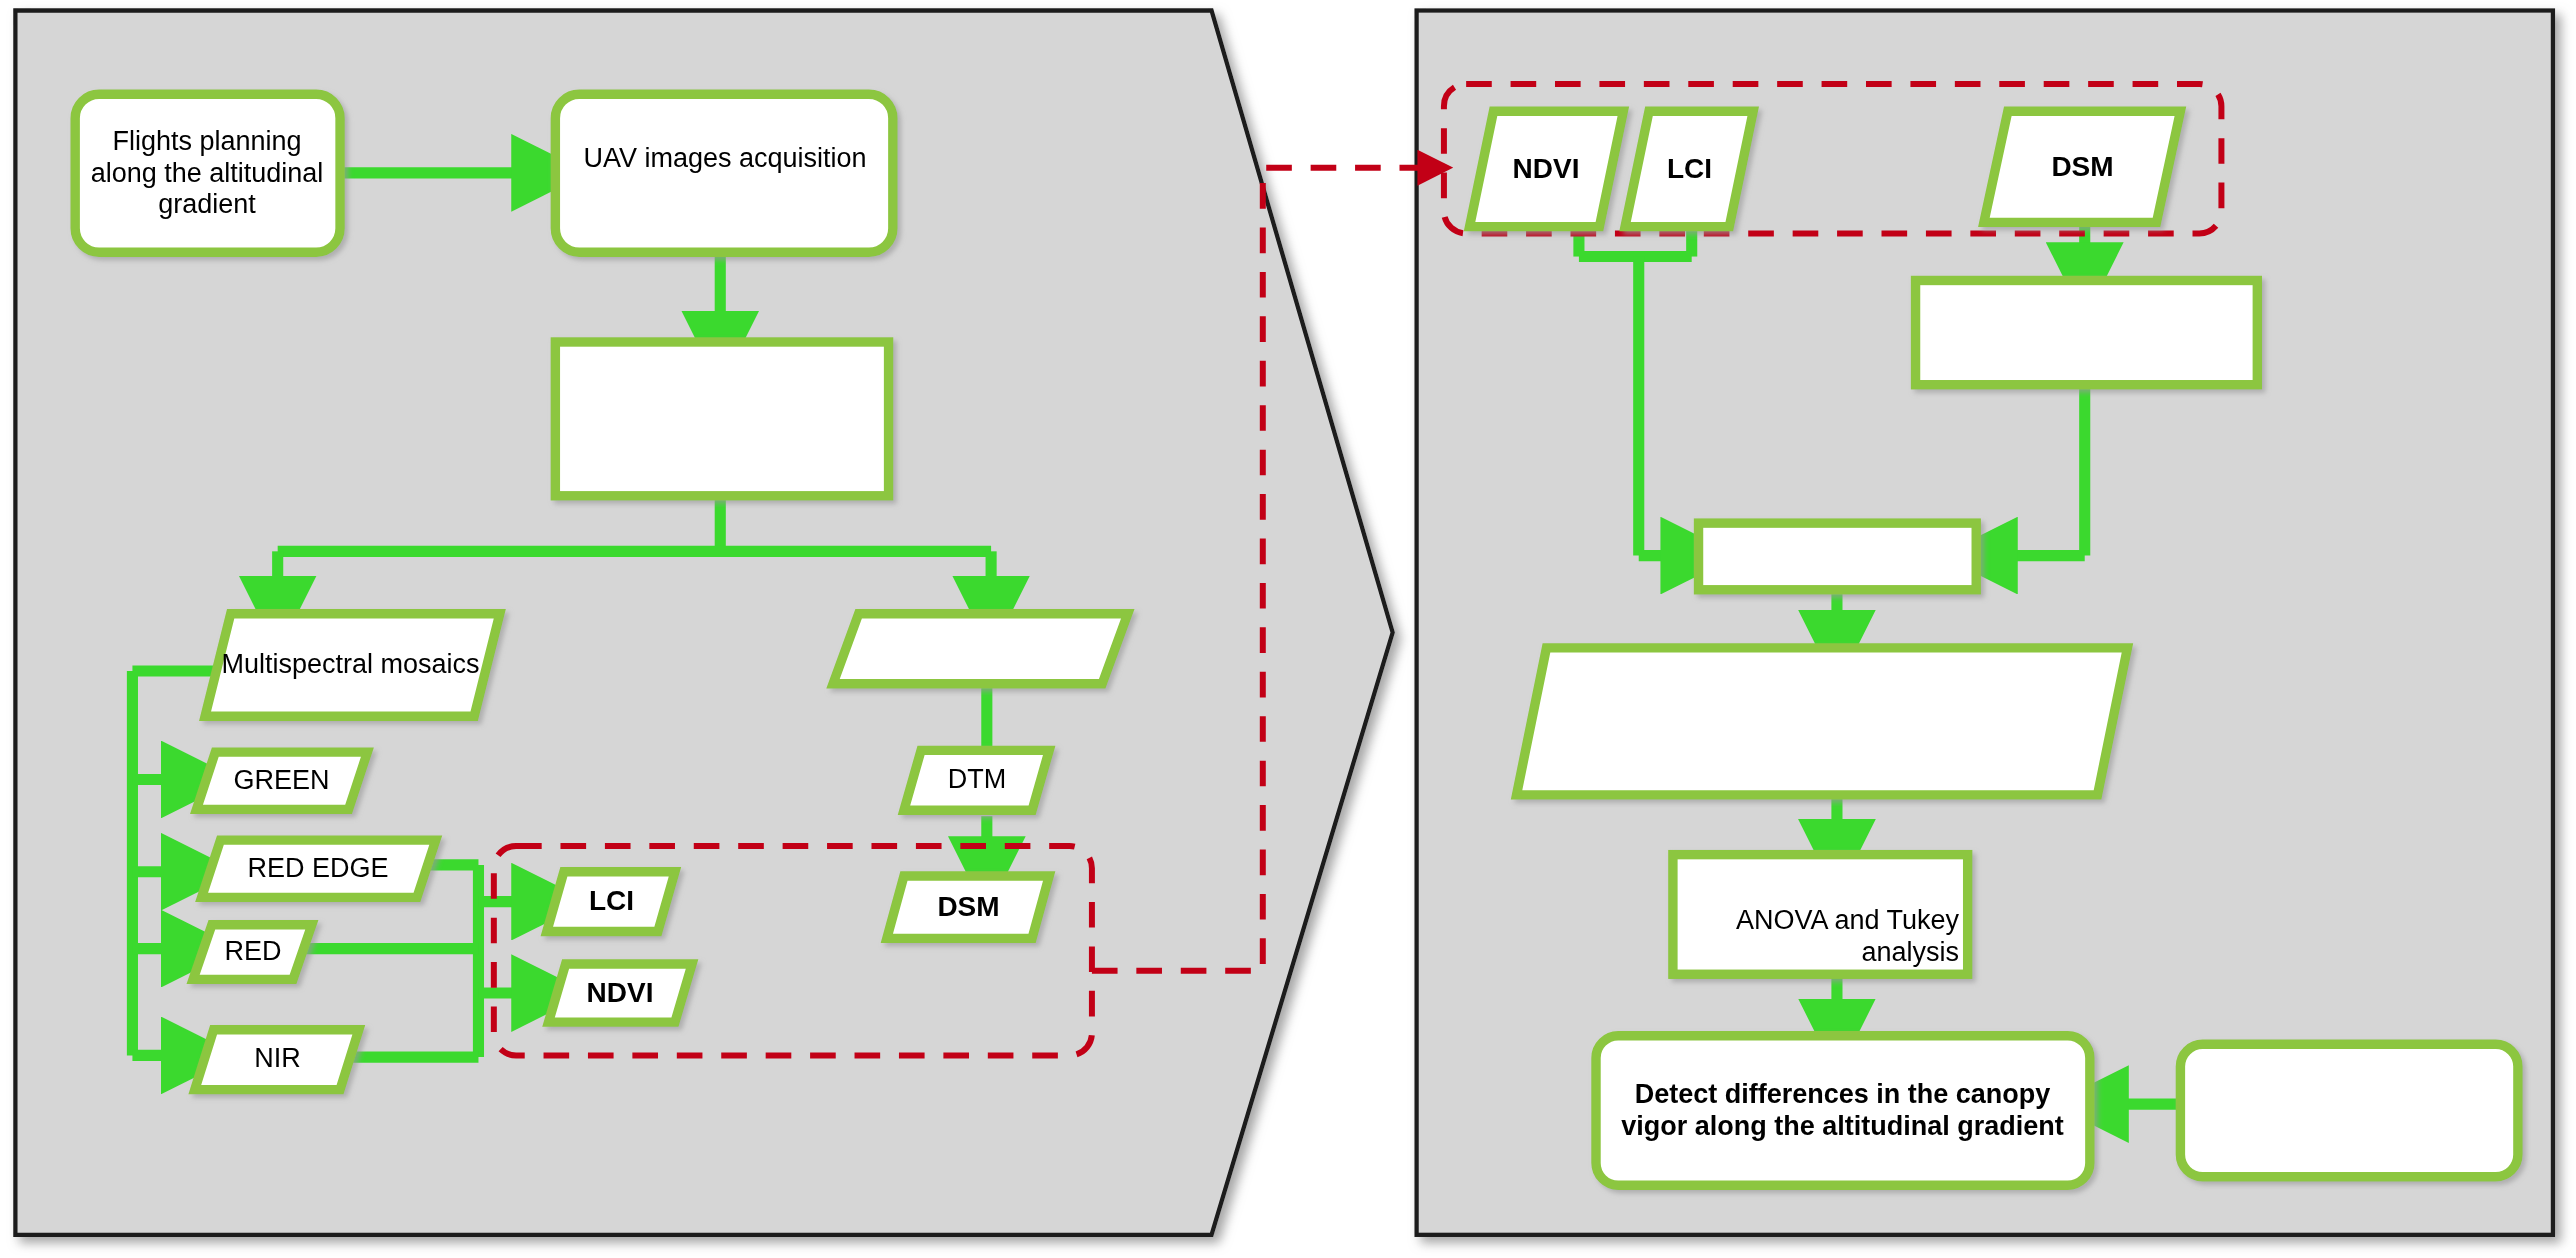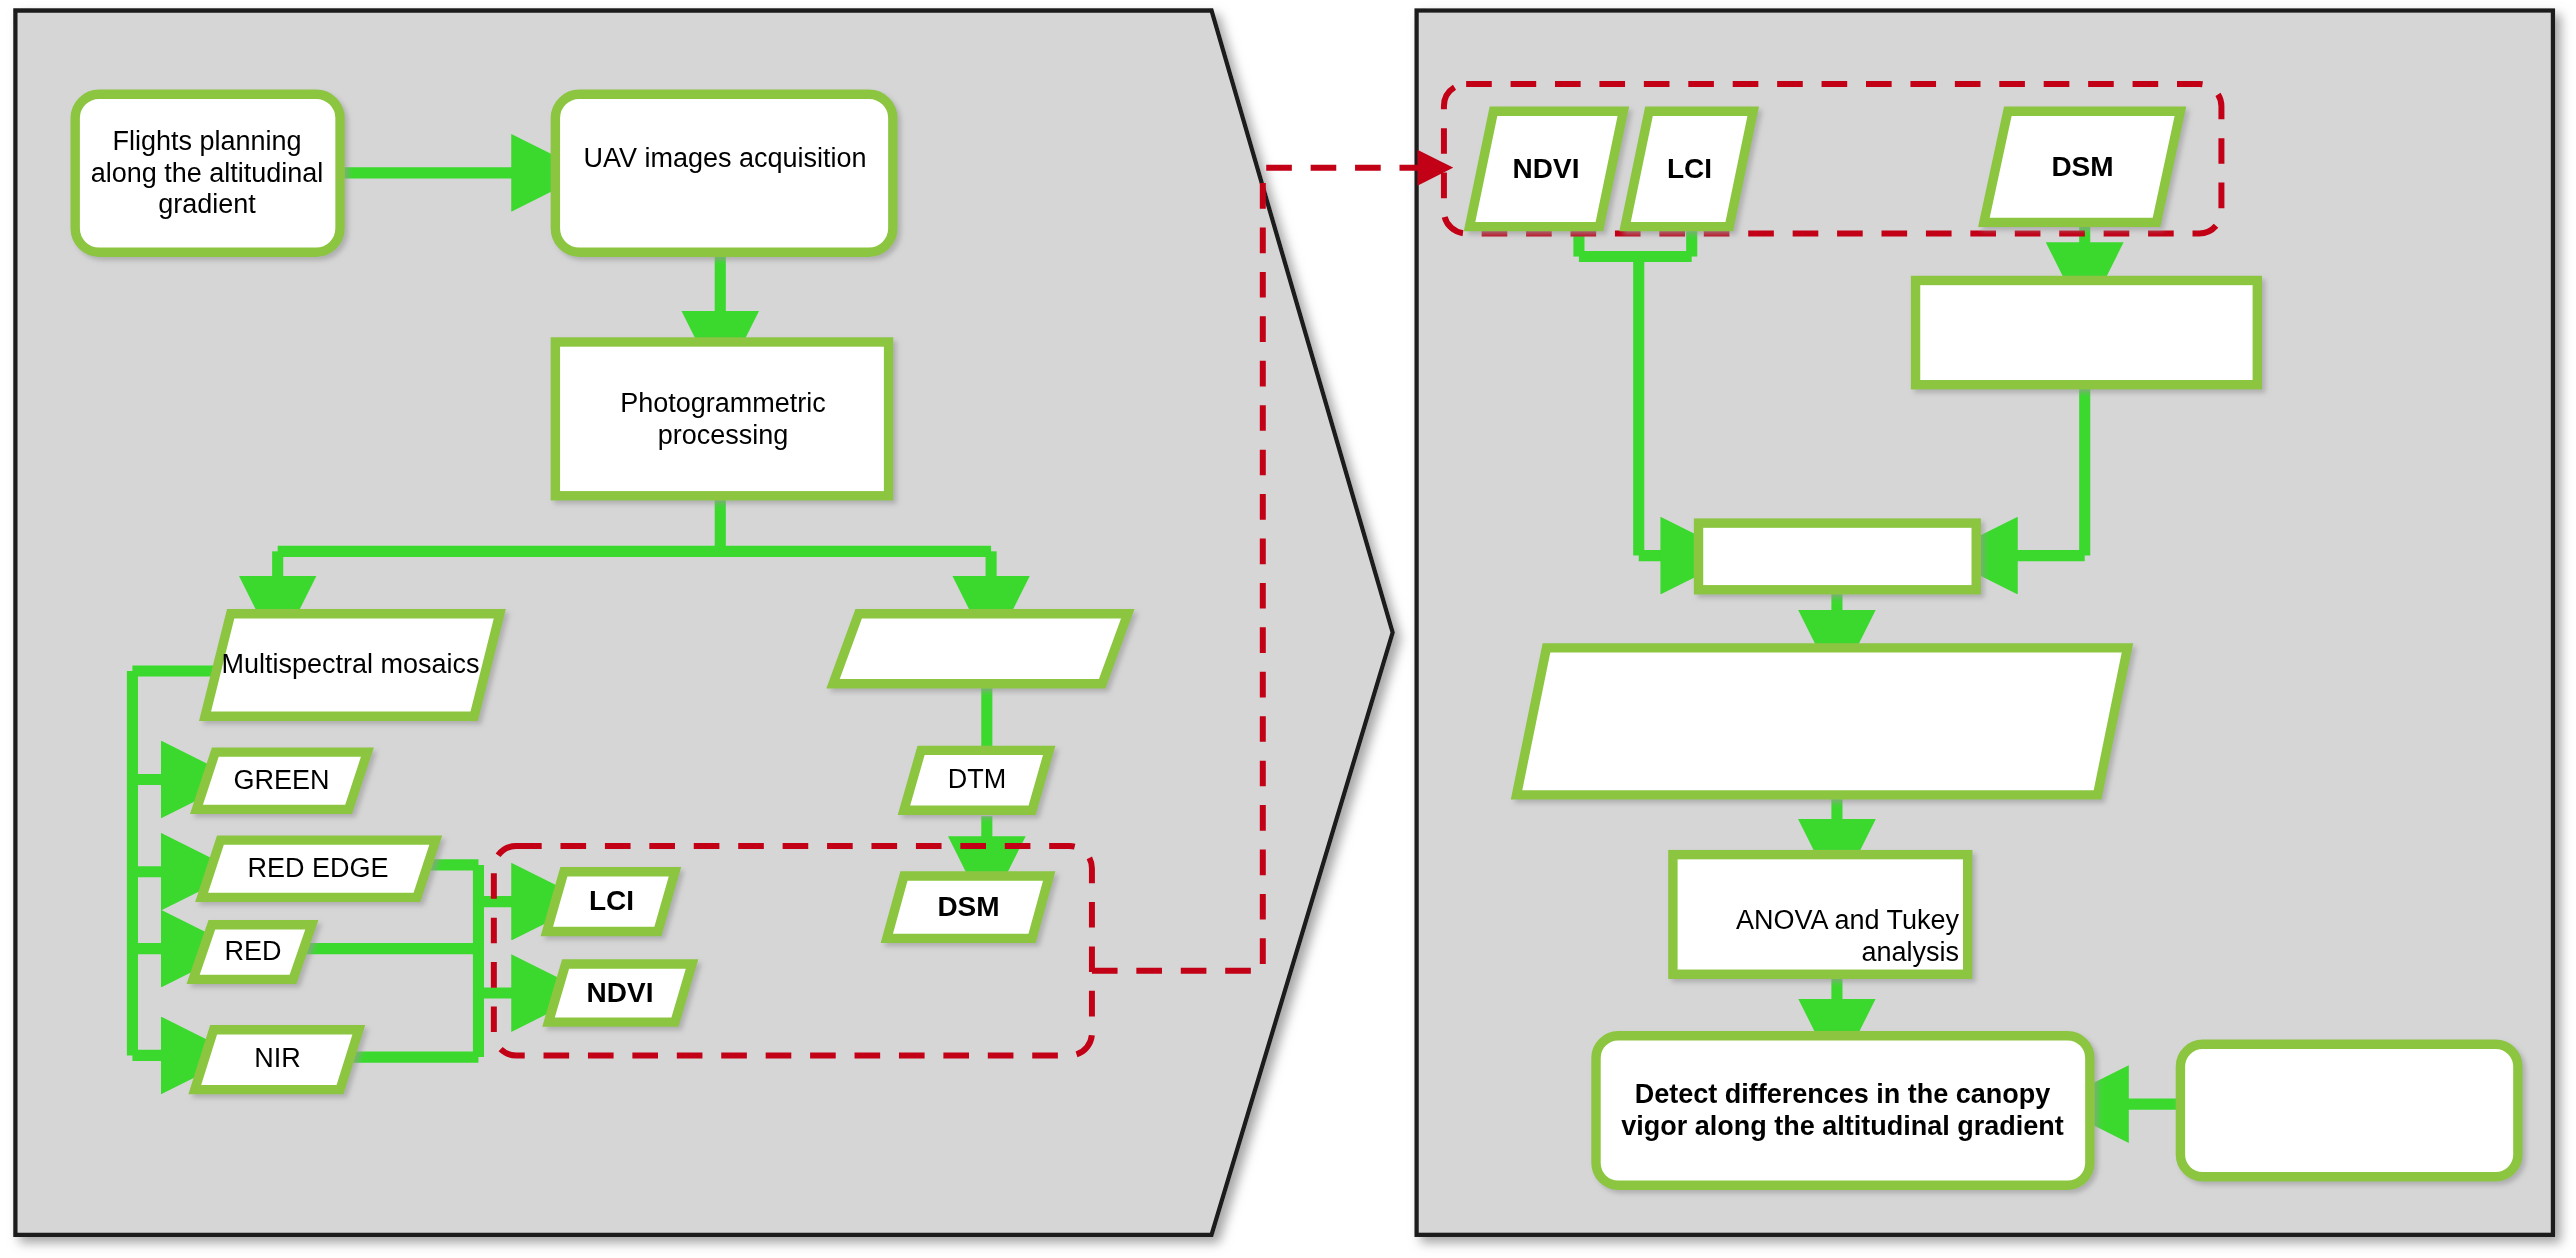--- a/index.html
+++ b/index.html
@@ -133,21 +133,20 @@
       <rect filter="url(#shs)" x="1958" y="1000" width="345" height="140" fill="#ffffff" stroke="#8cc63f" stroke-width="11"></rect>
       <rect filter="url(#shs)" x="1868" y="1212" width="578" height="175" rx="26" ry="26" fill="#ffffff" stroke="#8cc63f" stroke-width="11"></rect>
       <rect filter="url(#shs)" x="2552" y="1222" width="395" height="155" rx="26" ry="26" fill="#ffffff" stroke="#8cc63f" stroke-width="11"></rect>
     </g>
   </svg>
 
   <div class="nodelabel t30" style="left:85px;top:101px;width:244px;height:145px;">Flights planning along the altitudinal gradient</div>
 
   <div class="nodelabel t30" style="left:568px;top:86px;width:314px;height:145px;text-align:center;">UAV images acquisition</div>
 
-  <div class="nodelabel t30" style="left:564px;top:346px;width:318px;height:147px;">Photogrammetric processing</div>
 
   <div class="nodelabel t30" style="left:214px;top:617px;width:273px;height:96px;">Multispectral mosaics</div>
 
 
   <div class="nodelabel t30" style="left:198px;top:754px;width:167px;height:53px;">GREEN</div>
 
   <div class="nodelabel t30" style="left:205px;top:842px;width:226px;height:53px;">RED EDGE</div>
 
   <div class="nodelabel t30" style="left:195px;top:926px;width:116px;height:51px;">RED</div>
 

